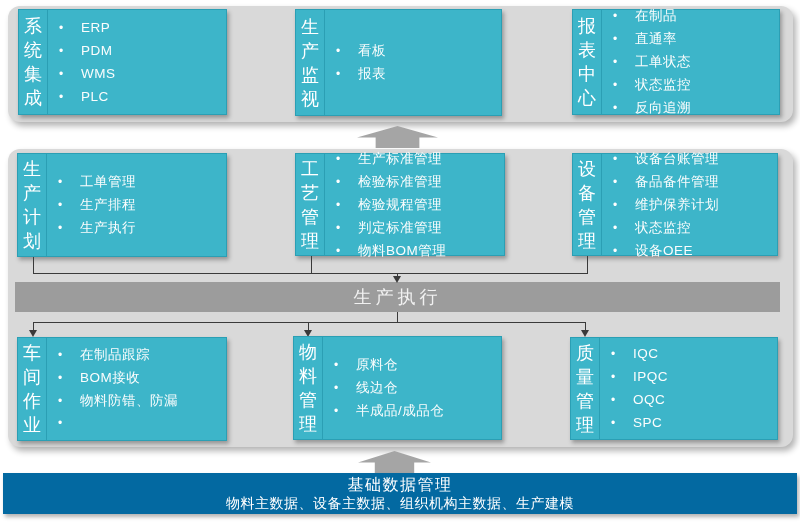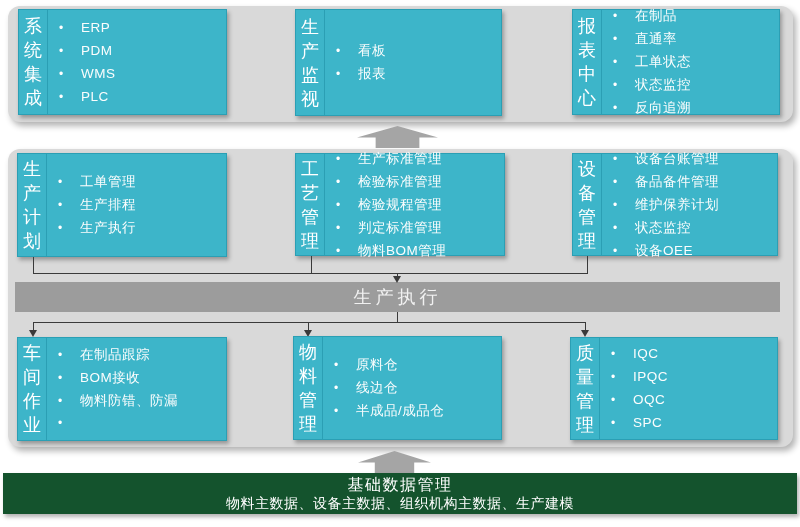--- a/index.html
+++ b/index.html
@@ -43,21 +43,21 @@
   .arrowhead-down{position:absolute;width:0;height:0;
         border-left:4px solid transparent;border-right:4px solid transparent;
         border-top:7px solid #3a3a3a;}
 
   .block-arrow{position:absolute;background:#a5a5a5;
         clip-path:polygon(50% 0,100% 52%,77% 52%,77% 100%,23% 100%,23% 52%,0 52%);}
   #block-arrow-top{left:357px;top:126px;width:81px;height:22px;}
   #block-arrow-bottom{left:358px;top:451px;width:73px;height:22px;}
 
   #base-bar{position:absolute;left:3px;top:473px;width:794px;height:41px;
-        background:#14532d;box-shadow:2px 3px 4px rgba(0,0,0,0.30);
+        background:#0369a1;box-shadow:2px 3px 4px rgba(0,0,0,0.30);
         color:#ffffff;display:flex;flex-direction:column;align-items:center;justify-content:center;}
   #base-title{font-size:16px;letter-spacing:1.5px;line-height:20px;}
   #base-subtitle{font-size:14px;letter-spacing:0.5px;line-height:17px;}
 </style>
 </head>
 <body>
 
 <div class="canvas">
 
   <div class="band" id="band-top"></div>

